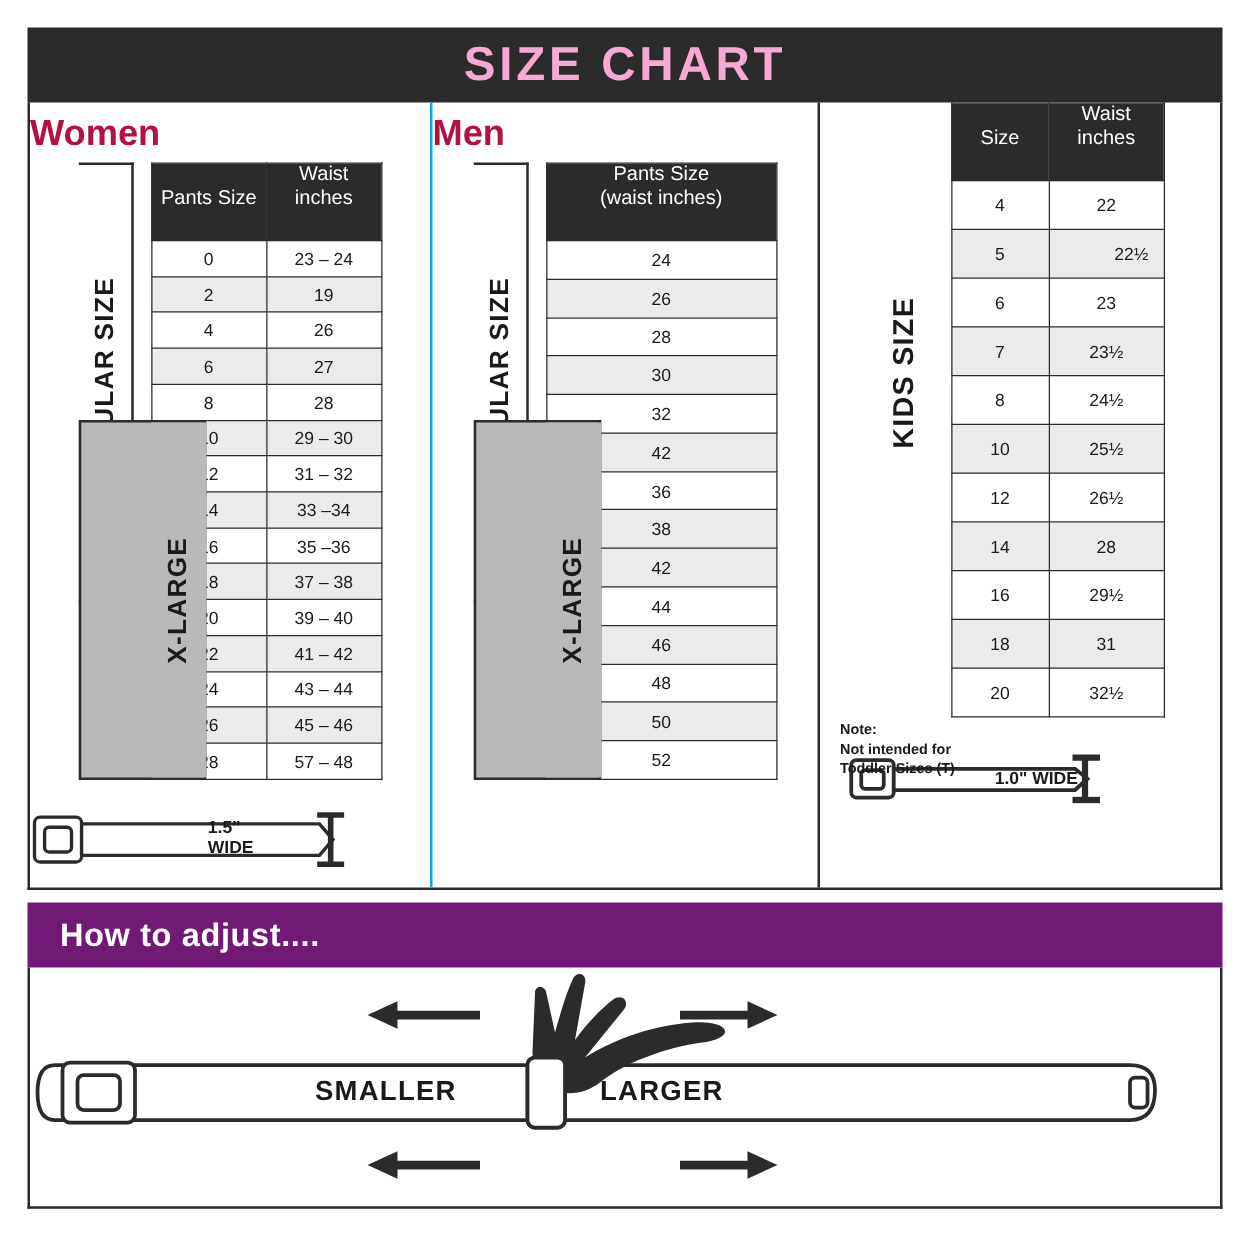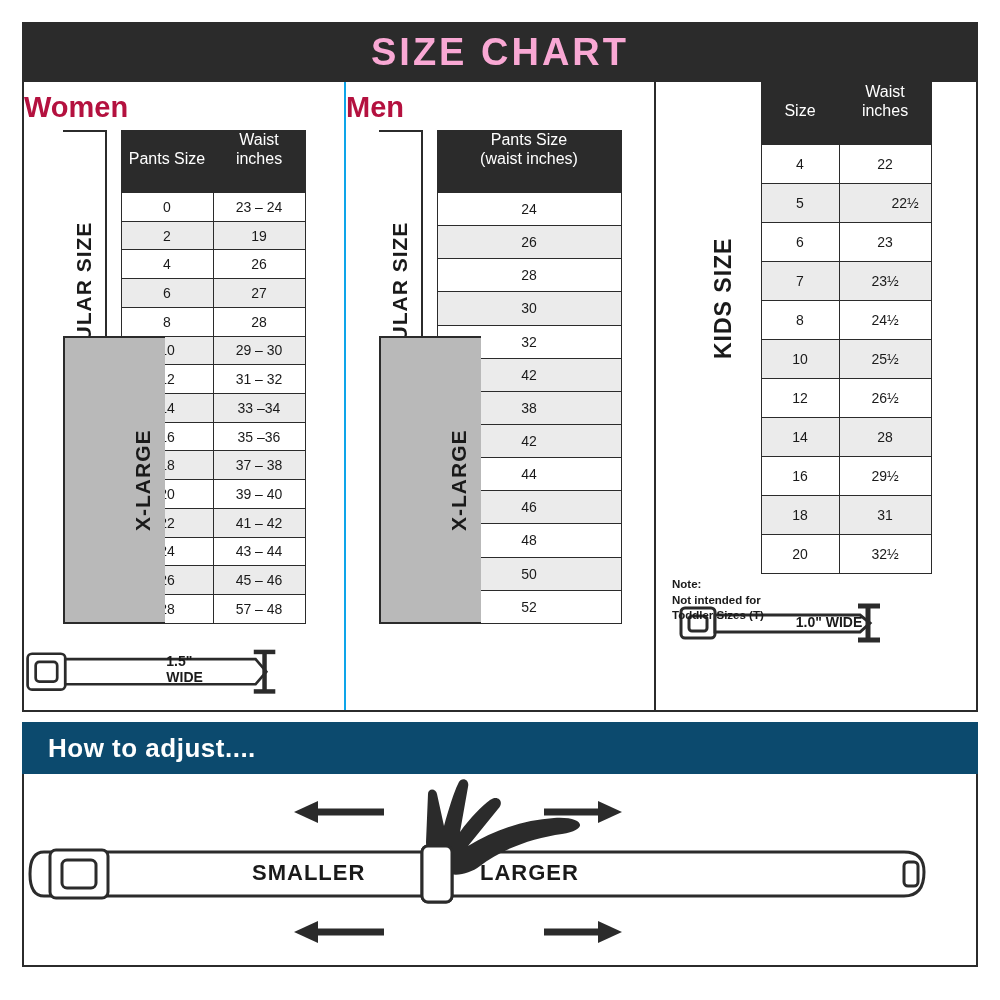--- a/index.html
+++ b/index.html
@@ -156,21 +156,21 @@
     position: absolute;
     left: 16px;
     bottom: 86px;
     font-size: 11.5px;
     font-weight: bold;
     line-height: 1.35;
   }
 
   
   .adjust-header {
-    background: #0c4a6e;
+    background: #701a75;
     color: #ffffff;
     height: 52px;
     display: flex;
     align-items: center;
     padding-left: 26px;
     box-sizing: border-box;
     margin-top: 10px;
   }
   .adjust-header .txt {
     font-size: 26px;
@@ -337,20 +337,23 @@
                 <td>28</td>
               </tr>
               <tr class="alt">
                 <td>30</td>
               </tr>
               <tr>
                 <td>32</td>
               </tr>
               <tr class="alt">
                 <td>42</td>
+              </tr>
+              <tr>
+                <td>36</td>
               </tr>
               <tr class="alt">
                 <td>38</td>
               </tr>
               <tr class="alt">
                 <td>42</td>
               </tr>
               <tr>
                 <td>44</td>
               </tr>

